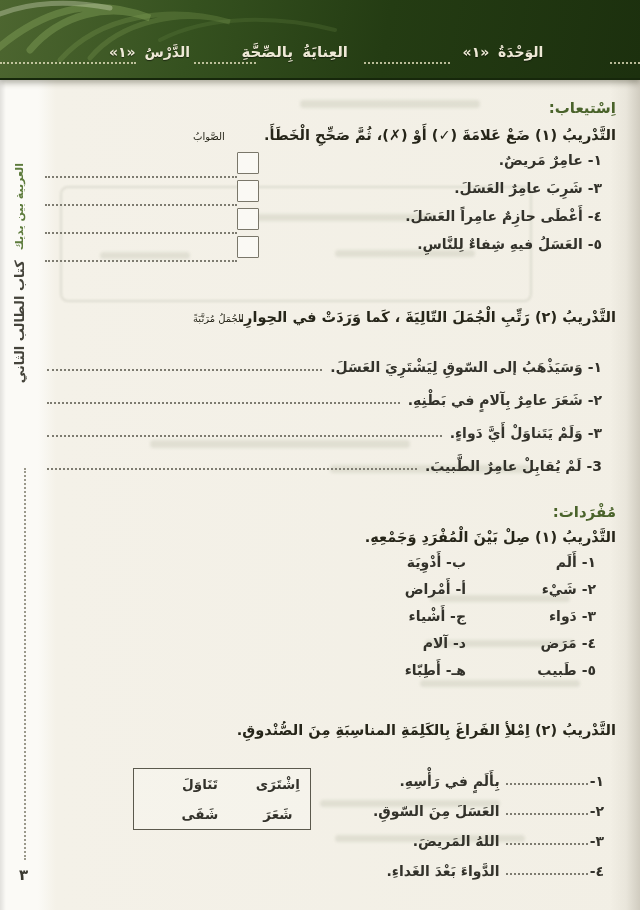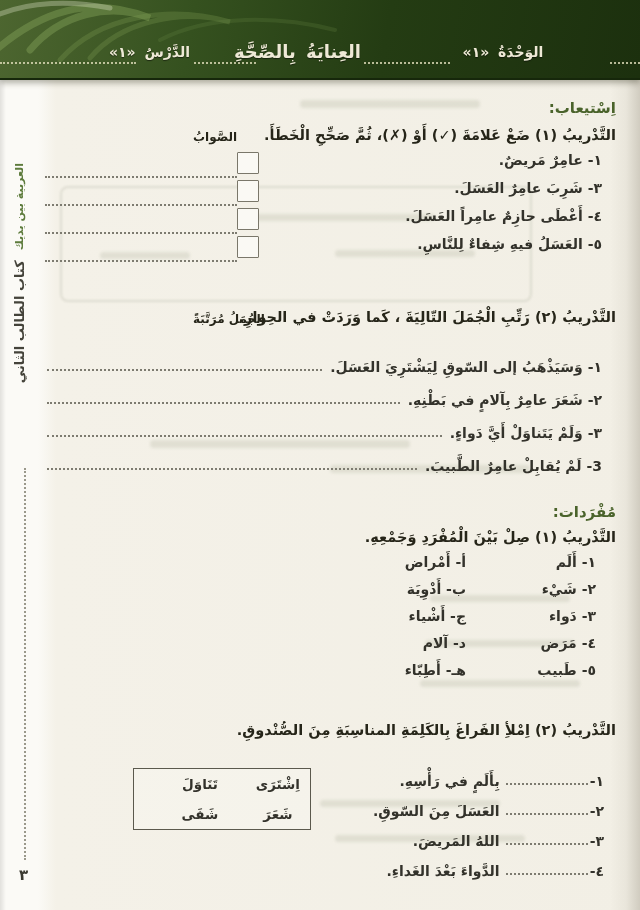--- a/index.html
+++ b/index.html
@@ -44,21 +44,21 @@
   .content{
     position:absolute;left:45px;right:24px;top:88px;bottom:0;
     direction:rtl;color:#2f2e27;
   }
   .content *{box-sizing:border-box;}
   .sec-heading{margin:8px 0 0;height:26px;line-height:24px;font-size:15px;font-weight:bold;color:#4a632b;}
   .ex-title{position:relative;height:30px;line-height:26px;font-size:14.5px;font-weight:bold;color:#262519;white-space:nowrap;}
   .ex-title.t2{margin-top:40px;height:32px;}
   .ex-title.t3{height:26px;}
   .ex-title.t4{margin-top:32px;height:30px;}
-  .answer-col{position:absolute;left:148px;top:2px;font-size:12px;font-weight:bold;color:#262519;}
+  .answer-col{position:absolute;left:148px;top:2px;font-size:10px;font-weight:normal;color:#262519;}
   
   .tf-row{height:28px;display:flex;align-items:flex-start;padding-right:14px;}
   .tf-row .it{font-size:14px;font-weight:bold;color:#33322b;white-space:nowrap;}
   .tf-row .sp{flex:1;}
   .cbx{width:22px;height:22px;border:1.5px solid #7a776a;background:#faf9f4;border-radius:1px;flex:0 0 auto;}
   .tf-dots{width:192px;height:20px;border-bottom:2px dotted #7d7b70;flex:0 0 auto;margin-top:6px;}
   
   .ord-wrap{margin-top:10px;}
   .ord-row{height:33px;display:flex;align-items:flex-end;padding-right:14px;}
   .ord-row .it{font-size:14px;font-weight:bold;color:#33322b;white-space:nowrap;padding-bottom:4px;}
@@ -91,21 +91,21 @@
   <div class="band">
     <svg class="band-art" width="340" height="78" viewBox="0 0 340 78">
       <path d="M-10,55 C40,10 90,-5 150,18 C110,2 60,14 30,50" fill="none" stroke="#8fae62" stroke-width="7" opacity="0.38" stroke-linecap="round"></path>
       <path d="M60,60 C100,15 170,5 230,22 C180,8 120,22 90,58" fill="none" stroke="#7d9b52" stroke-width="5" opacity="0.30" stroke-linecap="round"></path>
       <path d="M0,14 C30,2 70,0 110,8" fill="none" stroke="#dfe6c8" stroke-width="5" opacity="0.35" stroke-linecap="round"></path>
       <path d="M160,40 C210,14 280,16 335,30" fill="none" stroke="#6f8d47" stroke-width="4" opacity="0.22" stroke-linecap="round"></path>
     </svg>
     <div class="band-dots" style="left:0;width:136px;"></div>
     <div class="band-label" style="left:138px;width:52px;">الدَّرْسُ «١»</div>
     <div class="band-dots" style="left:194px;width:62px;"></div>
-    <div class="band-label" style="left:259px;width:102px;font-size:18px;text-align:center;">العِنايَةُ بِالصِّحَّةِ</div>
+    <div class="band-label" style="left:246px;width:102px;font-size:15px;text-align:center;">العِنايَةُ بِالصِّحَّةِ</div>
     <div class="band-dots" style="left:364px;width:86px;"></div>
     <div class="band-label" style="left:453px;width:100px;">الوَحْدَةُ «١»</div>
     <div class="band-dots" style="left:610px;width:30px;"></div>
   </div>
 
   <div class="bleed" style="left:300px;top:100px;width:180px;height:8px;"></div>
   <div class="bleed-box" style="left:60px;top:186px;width:468px;height:112px;"></div>
   <div class="bleed" style="left:255px;top:214px;width:180px;height:7px;"></div>
   <div class="bleed" style="left:335px;top:250px;width:140px;height:7px;"></div>
   <div class="bleed" style="left:100px;top:252px;width:90px;height:7px;"></div>
@@ -192,22 +192,22 @@
 
     <div class="match">
       <ul class="col-singular">
         <li>١- أَلَم</li>
         <li>٢- شَيْء</li>
         <li>٣- دَواء</li>
         <li>٤- مَرَض</li>
         <li>٥- طَبيب</li>
       </ul>
       <ul class="col-plural">
+        <li>ب- أَدْوِيَة</li>
         <li>أ- أَمْراض</li>
-        <li>ب- أَدْوِيَة</li>
         <li>ج- أَشْياء</li>
         <li>د- آلام</li>
         <li>هـ- أَطِبّاء</li>
       </ul>
     </div>
 
     <div class="ex-title t4">
       <span>التَّدْريبُ (٢) اِمْلأِ الفَراغَ بِالكَلِمَةِ المناسِبَةِ مِنَ الصُّنْدوقِ.</span>
     </div>
 

